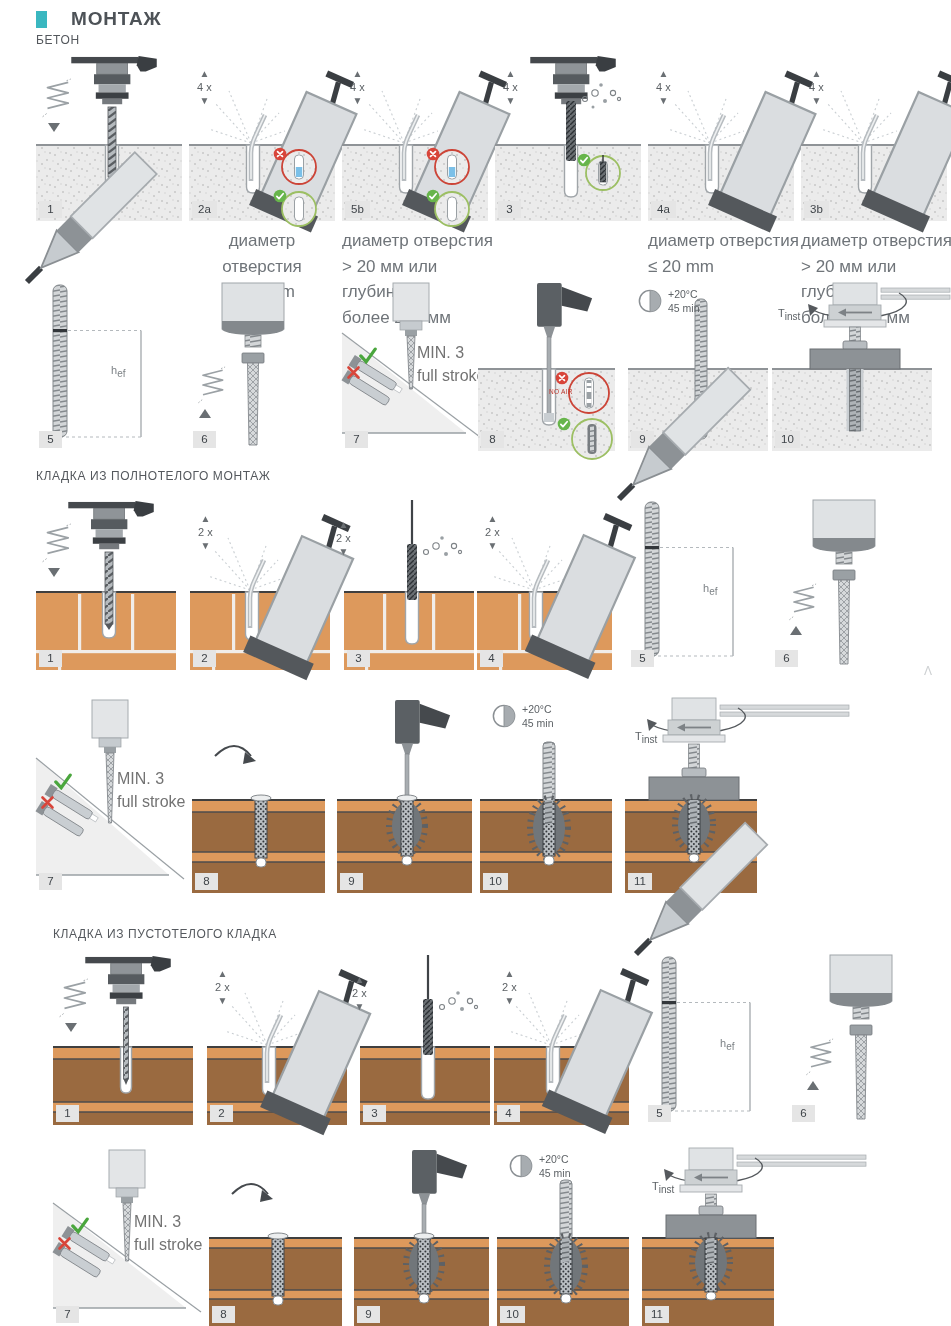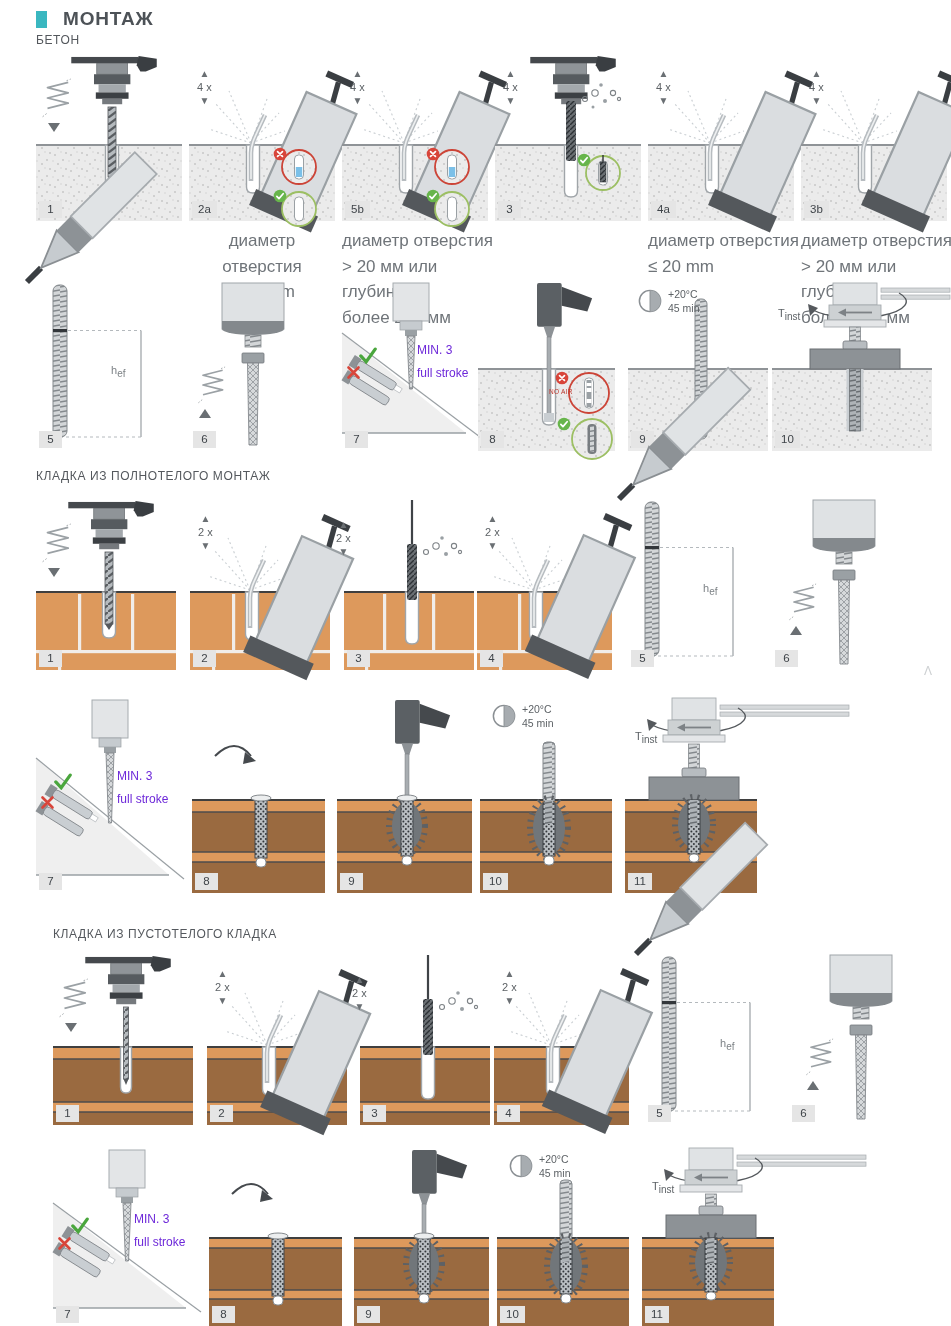--- a/index.html
+++ b/index.html
@@ -1,31 +1,31 @@
 <!DOCTYPE html>
 <html><head>
 <meta charset="utf-8">
 <style>
   html,body{margin:0;padding:0;background:#fff}
   #page{position:relative;width:951px;height:1326px;background:#fff;overflow:hidden;
         font-family:"Liberation Sans",sans-serif;color:#4d5257}
-  .title-row{position:absolute;left:36px;top:8px;display:flex;align-items:center;gap:16px}
+  .title-row{position:absolute;left:36px;top:8px;display:flex;align-items:center;gap:24px}
   .title-sq{width:11px;height:17px;background:#3ab7c0}
   .title{font-size:19px;font-weight:700;color:#4d5257;letter-spacing:.8px;margin:0}
   .sec-head{position:absolute;font-size:12px;font-weight:400;color:#54585d;letter-spacing:.6px}
   .side-mark{position:absolute;color:#cdd0d2;font-size:12px}
   .panel{position:absolute}
   .panel svg.art{position:absolute;left:0;top:0;overflow:visible}
   .badge{position:absolute;left:3px;bottom:3px;min-width:11px;padding:2px 6px;background:#e5e5e5;
          color:#3f4449;font-size:11.5px;line-height:13px;text-align:center}
   .note{position:absolute;display:flex;flex-direction:column;align-items:center;gap:3px;
         color:#5d6266;font-size:11px;line-height:1}
   .tri{font-size:10px;line-height:1;color:#6a6f73}
   .ov{position:absolute;color:#5d6266;font-size:11px;line-height:1.2;white-space:nowrap}
-  .m3{font-size:12px;color:#6d28d9}
+  .m3{font-size:16px;color:#737373}
   .ck{font-size:10.5px;color:#5d6266}
   .hef{color:#7d8286;font-size:11px}
   .tinst{color:#5d6266;font-size:11px}
   .ov sub{font-size:10px}
   .noair{font-size:6.5px;color:#c0392f;letter-spacing:.3px}
   .caption{position:absolute;font-size:17px;color:#6f7479;line-height:1.5;white-space:pre-line}
   .cap-center{text-align:center}
 </style>
 </head>
 <body>

